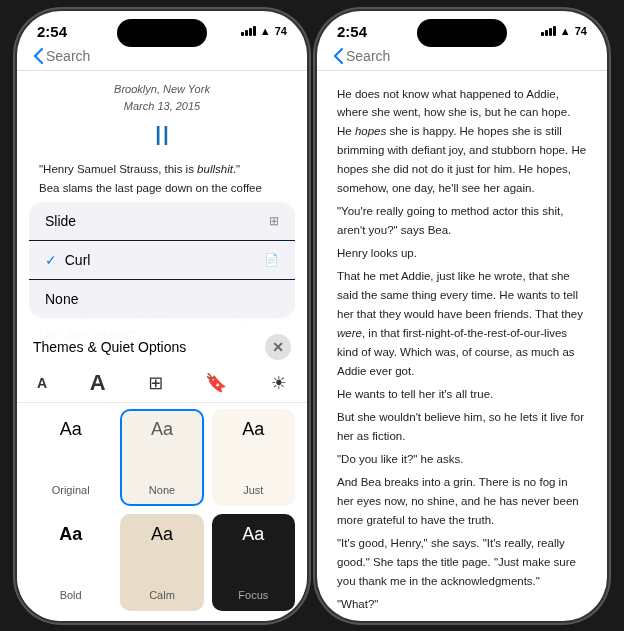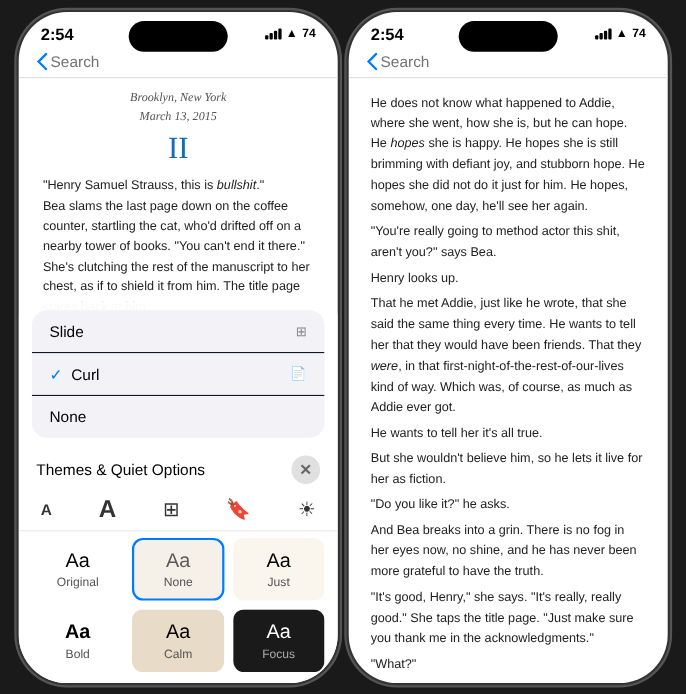--- a/index.html
+++ b/index.html
@@ -95,21 +95,20 @@
       line-height: 1.55;
       color: #222;
       height: 270px;
       overflow: hidden;
       position: relative;
     }
 
     .book-header {
       text-align: center;
       margin-bottom: 8px;
-      font-family: Liberation Serif, serif;
     }
 
     .book-header .location {
       font-style: italic;
       font-size: 11px;
       color: #555;
     }
 
     .book-header .chapter {
       font-size: 28px;
@@ -242,20 +241,21 @@
 
     .theme-card {
       border-radius: 10px;
       overflow: hidden;
       border: 2px solid transparent;
       display: flex;
       flex-direction: column;
       align-items: center;
       padding: 8px;
       position: relative;
+      gap: 40px;
     }
 
     .theme-card.selected {
       border-color: #007AFF;
     }
 
     .theme-card .theme-preview {
       font-size: 18px;
       font-weight: 500;
       margin-bottom: 4px;

